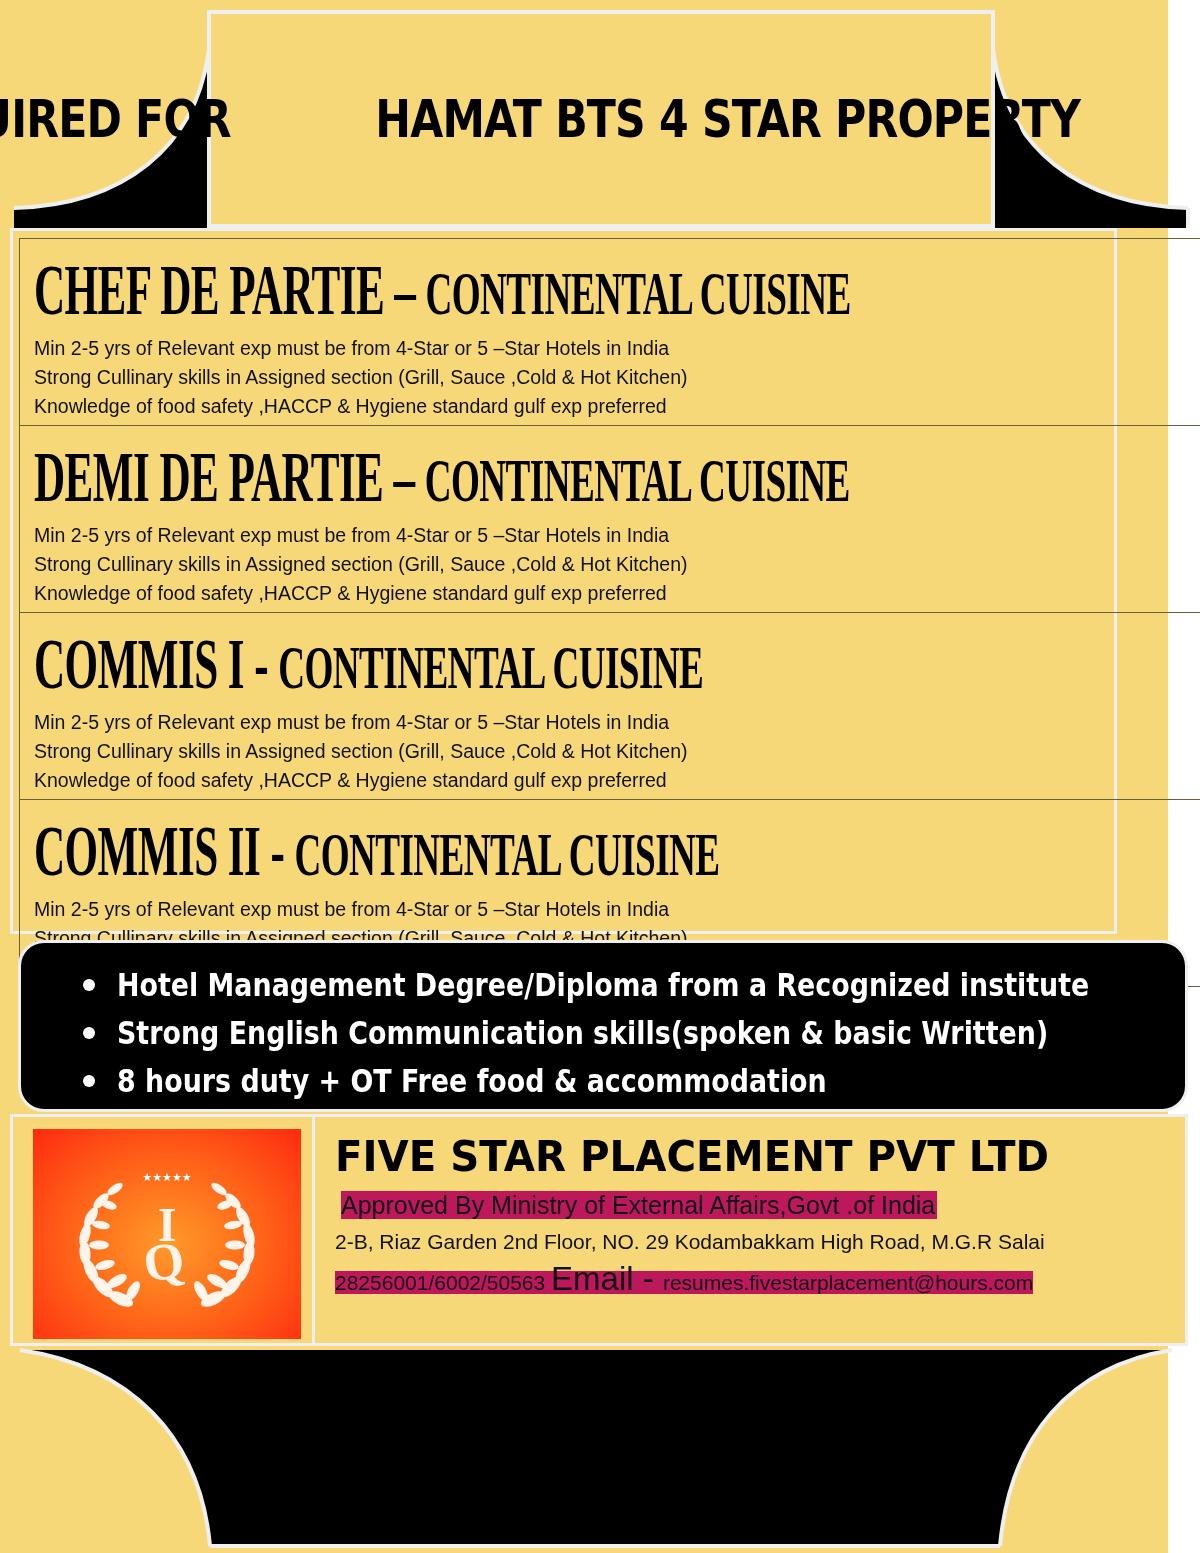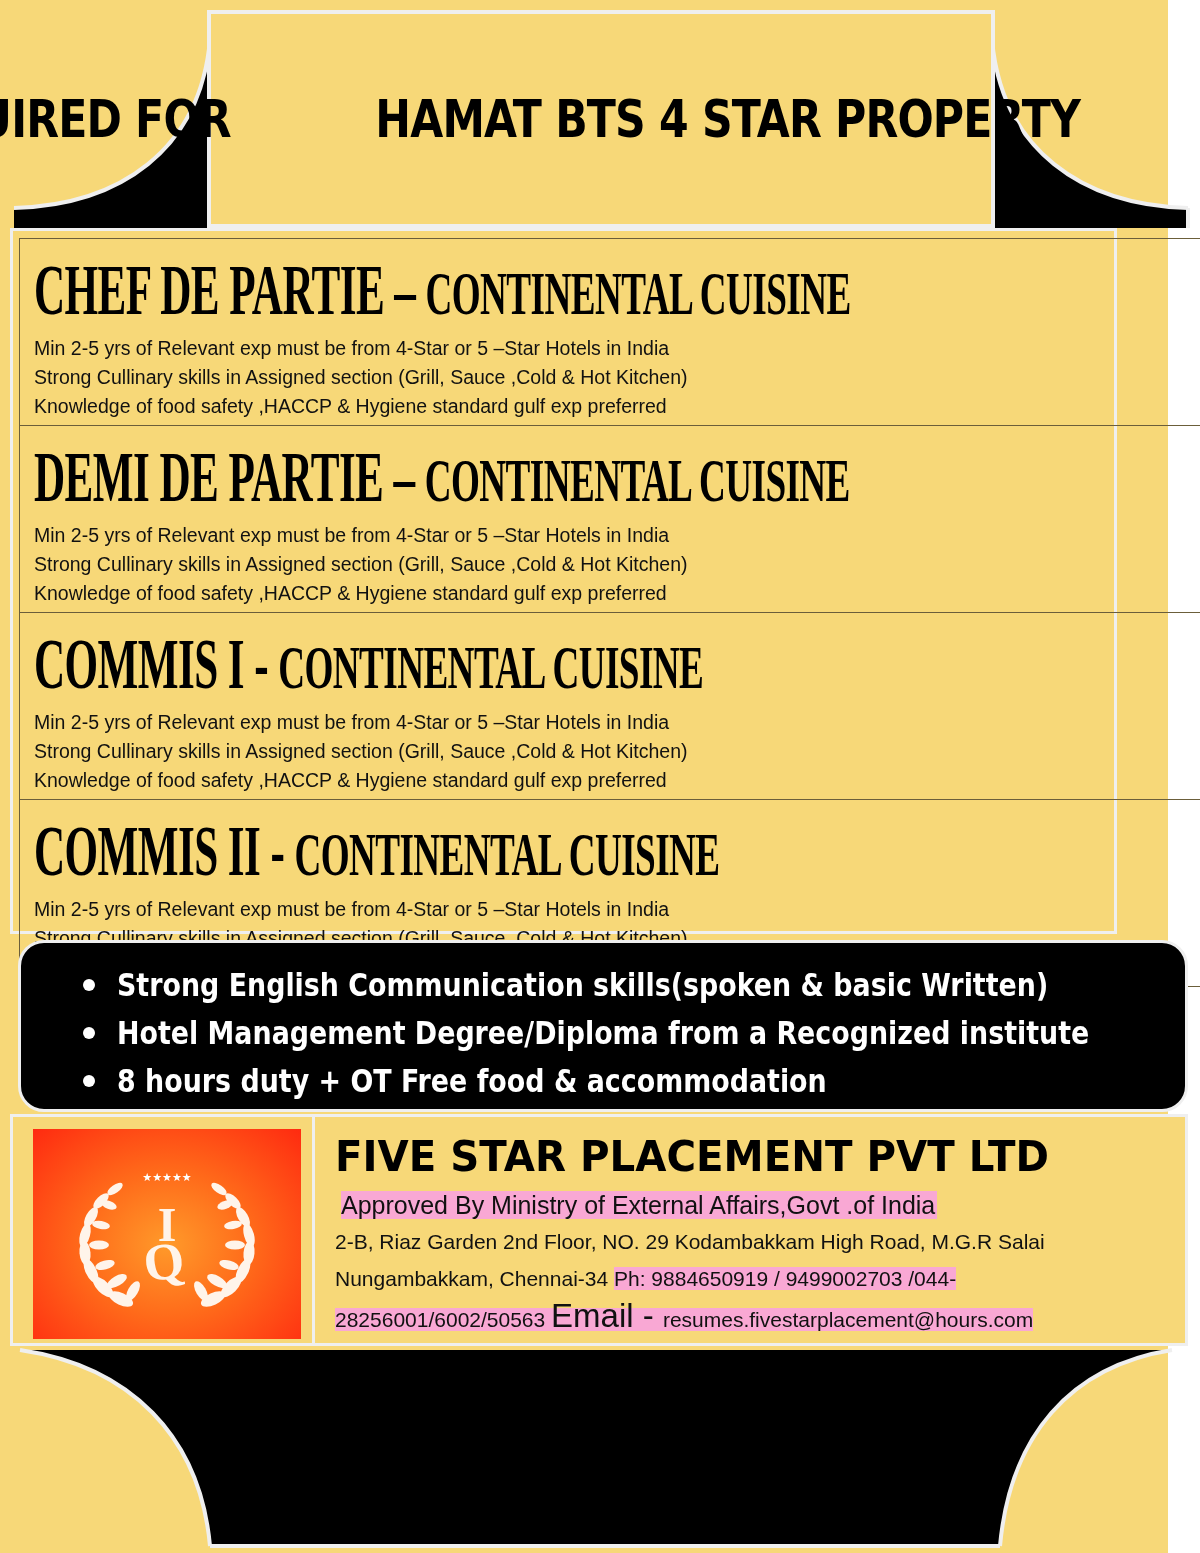--- a/index.html
+++ b/index.html
@@ -72,21 +72,21 @@
   }
   .logo-box {
     position: absolute; left: 20px; top: 12px; width: 268px; height: 210px;
     background: radial-gradient(ellipse at 50% 55%, #ff9a2a 0%, #ff6a1a 45%, #ff2a10 100%);
   }
   .company-info { position: absolute; left: 322px; top: 12px; }
   .company-name {
     font-family: "DejaVu Sans", sans-serif; font-weight: bold; font-size: 42px; color: #000;
     line-height: 56px; white-space: nowrap; transform: scaleX(0.96); transform-origin: left center;
   }
-  .hl { background: #f9a8d4; }
+  .hl { background: #be185d; }
   .approved { font-size: 25px; line-height: 36px; color: #111; white-space: nowrap; margin-top: 2px; padding-left: 6px; }
   .approved span { padding: 0 2px 0 0; }
   .addr-line { font-size: 21px; line-height: 37px; color: #111; white-space: nowrap; }
   .email-line { font-size: 21px; line-height: 37px; color: #111; white-space: nowrap; }
   .email-line .big { font-size: 33px; }
 </style>
 </head>
 <body>
 
 <div class="page-bg"></div>
@@ -161,25 +161,25 @@
       </td>
 
     </tr>
   </tbody>
     </table>
 </div>
 
 <div class="req-box">
   <div class="req-item">
     <span class="req-bullet"></span>
-    <span class="req-text">Strong English Communication skills(spoken &amp; basic Written)</span>
+    <span class="req-text">Hotel Management Degree/Diploma from a Recognized institute</span>
   </div>
   <div class="req-item">
     <span class="req-bullet"></span>
-    <span class="req-text">Hotel Management Degree/Diploma from a Recognized institute</span>
+    <span class="req-text">Strong English Communication skills(spoken &amp; basic Written)</span>
   </div>
   <div class="req-item">
     <span class="req-bullet"></span>
     <span class="req-text">8 hours duty + OT  Free food &amp; accommodation</span>
   </div>
 </div>
 
 <div class="company-wrap">
   <div class="logo-cell">
     <div class="logo-box">
@@ -221,21 +221,20 @@
           <text x="134" y="112" text-anchor="middle" font-family="Liberation Serif, serif" font-weight="bold" font-size="48" fill="#fff4ea">I</text>
           <text x="132" y="150" text-anchor="middle" font-family="Liberation Serif, serif" font-weight="bold" font-size="52" fill="#fff4ea" transform="rotate(-8 132 140)">Q</text>
         </g>
       </svg>
     </div>
   </div>
   <div class="company-info">
     <div class="company-name">FIVE STAR PLACEMENT PVT LTD</div>
     <div class="approved"><span class="hl">Approved By Ministry of External Affairs,Govt .of  India</span></div>
     <div class="addr-line">2-B, Riaz Garden 2nd Floor, NO. 29 Kodambakkam High Road, M.G.R Salai</div>
-    <div class="addr-line"><span>Nungambakkam, Chennai-34 </span><span class="hl">Ph: 9884650919 / 9499002703 /044-</span></div>
     <div class="email-line"><span class="hl"><span>28256001/6002/50563 </span><span class="big">Email - </span><span>resumes.fivestarplacement@hours.com</span></span></div>
   </div>
 </div>
 
 <div class="deco" style="left:10px; top:1346px;">
   <svg width="1180" height="207" viewBox="0 0 1180 207">
     <path d="M10 4 L1162 4 C1060 20 1000 90 990 200 L200 200 C190 90 120 20 10 4 Z" fill="#000"></path>
     <path d="M10 4 C120 20 190 90 200 200" fill="none" stroke="#efefef" stroke-width="4"></path>
     <path d="M1162 4 C1060 20 1000 90 990 200" fill="none" stroke="#efefef" stroke-width="4"></path>
     <path d="M200 200 L990 200" stroke="#efefef" stroke-width="4"></path>

